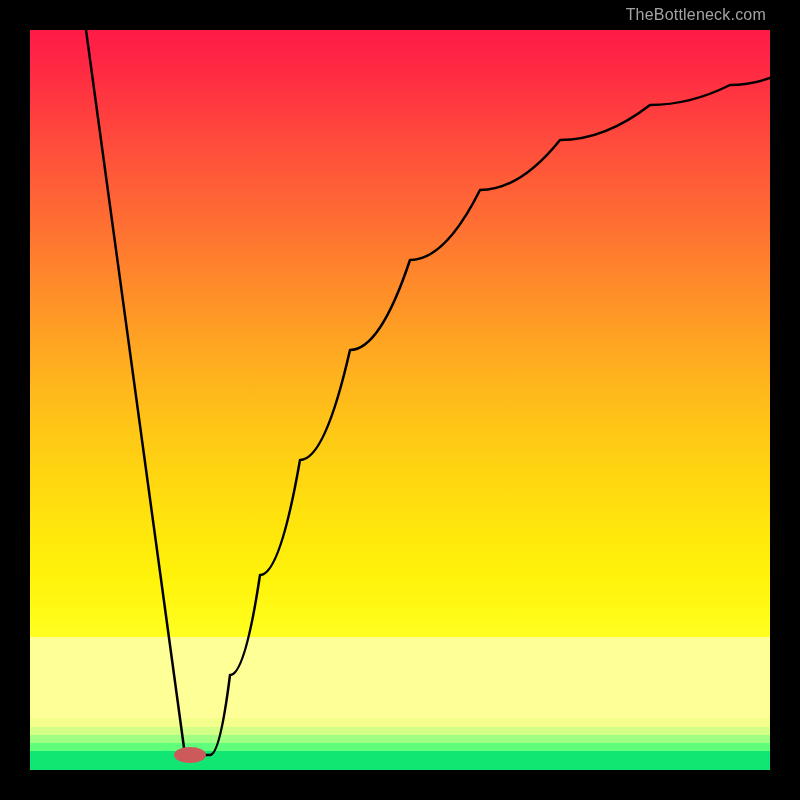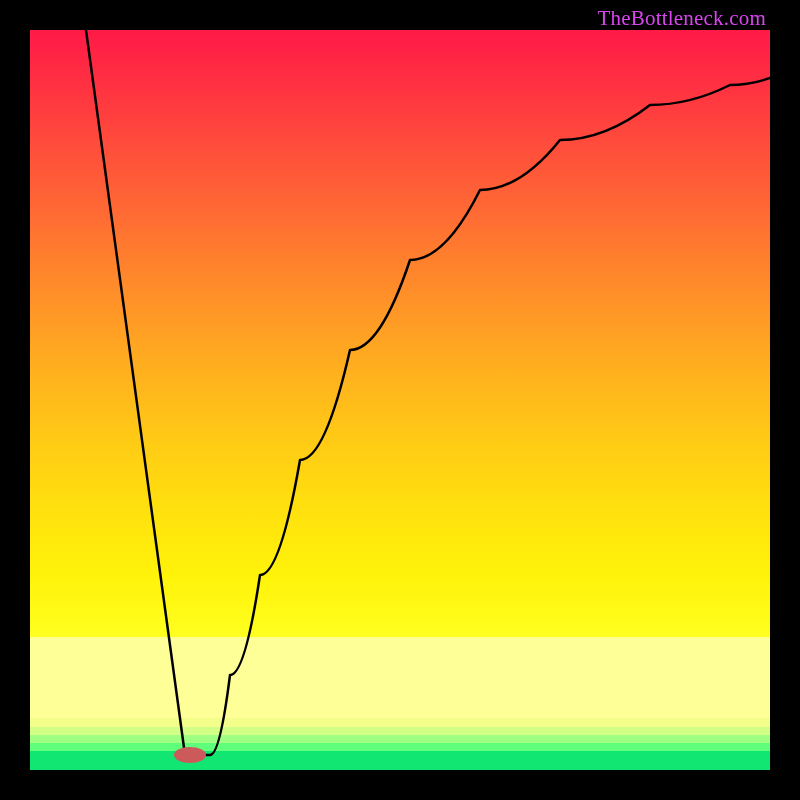--- a/index.html
+++ b/index.html
@@ -78,25 +78,25 @@
   svg.curve {
     position: absolute;
     left: 0; top: 0;
     width: 100%;
     height: 100%;
   }
   .watermark {
     position: absolute;
     top: 6px;
     right: 34px;
-    font-size: 21px;
+    font-size: 16px;
     font-weight: 500;
     letter-spacing: 0.2px;
-    color: #d946ef;
-    font-family: Liberation Serif, serif;
+    color: #a3a3a3;
+    font-family: Liberation Sans, sans-serif;
   }
 </style>
 </head>
 <body>
 
 <div class="frame">
   <div class="watermark">TheBottleneck.com</div>
 
   <div class="plot-area">
     <div class="gradient-top"></div>

